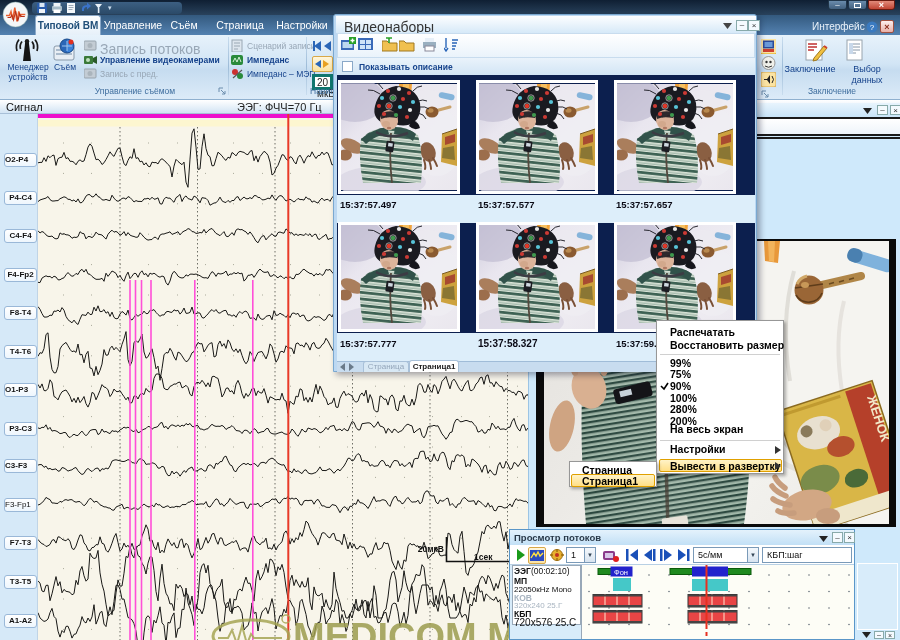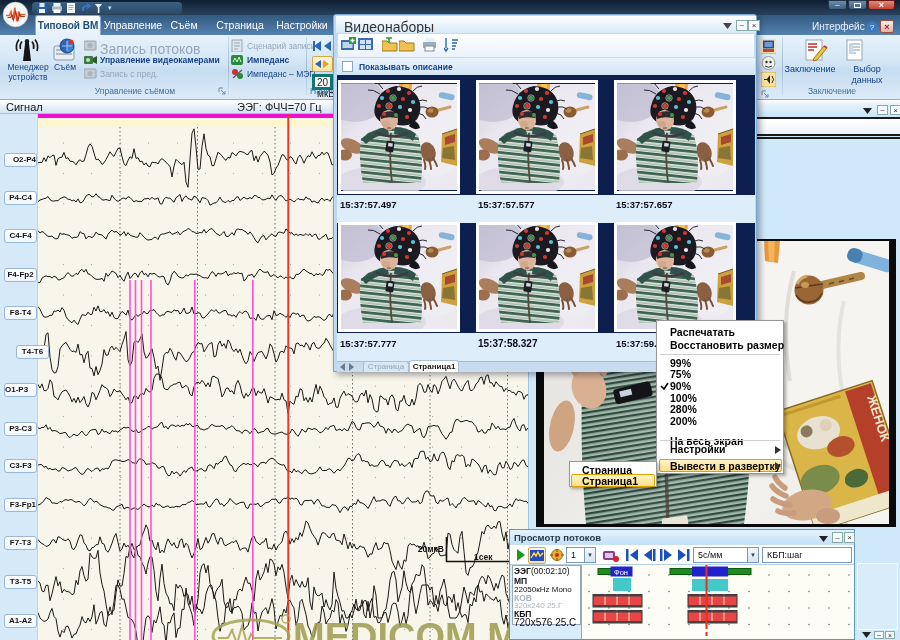--- a/index.html
+++ b/index.html
@@ -183,30 +183,30 @@
       <g opacity="0.85">
         <ellipse cx="213" cy="522" rx="38" ry="16" fill="none" stroke="#a6a655" stroke-width="3"></ellipse>
         <path d="M180 524 l10 0 4 -8 5 14 5 -18 5 18 4 -10 3 4 28 0" fill="none" stroke="#a6a655" stroke-width="2"></path>
         <circle cx="248" cy="505" r="4" fill="none" stroke="#a6a655" stroke-width="1.5"></circle>
         <text x="255" y="536" font-family="Liberation Sans, sans-serif" font-size="38" font-weight="bold" fill="#9c9c4e" letter-spacing="0">MEDICOM MT</text>
       </g>
       <path d="M408.5 423 V447.5 H492" fill="none" stroke="#111" stroke-width="1.6"></path>
       <text x="406" y="438" text-anchor="end" font-family="Liberation Sans, sans-serif" font-size="8.5" font-weight="bold" fill="#111">20мкВ</text>
       <text x="436" y="446" font-family="Liberation Sans, sans-serif" font-size="8.5" font-weight="bold" fill="#111">1сек</text>
     </svg>
-    <div class="abs" style="left:4px;top:153px;width:33px;height:14px;background:linear-gradient(#ffffff,#eef6fd);border:1px solid #9ab8d8;border-radius:3px;font-size:8px;font-weight:bold;color:#111;text-align:right;line-height:12px">O2-P4</div>
+    <div class="abs" style="left:4px;top:153px;width:33px;height:14px;background:linear-gradient(#ffffff,#eef6fd);border:1px solid #9ab8d8;border-radius:3px;font-size:8px;font-weight:bold;color:#111;text-align:left;line-height:12px">O2-P4</div>
     <div class="abs" style="left:4px;top:191px;width:33px;height:14px;background:linear-gradient(#ffffff,#eef6fd);border:1px solid #9ab8d8;border-radius:3px;font-size:8px;font-weight:bold;color:#111;text-align:center;line-height:12px">P4-C4</div>
     <div class="abs" style="left:4px;top:229px;width:33px;height:14px;background:linear-gradient(#ffffff,#eef6fd);border:1px solid #9ab8d8;border-radius:3px;font-size:8px;font-weight:bold;color:#111;text-align:center;line-height:12px">C4-F4</div>
     <div class="abs" style="left:4px;top:268px;width:33px;height:14px;background:linear-gradient(#ffffff,#eef6fd);border:1px solid #9ab8d8;border-radius:3px;font-size:8px;font-weight:bold;color:#111;text-align:center;line-height:12px">F4-Fp2</div>
     <div class="abs" style="left:4px;top:306px;width:33px;height:14px;background:linear-gradient(#ffffff,#eef6fd);border:1px solid #9ab8d8;border-radius:3px;font-size:8px;font-weight:bold;color:#111;text-align:center;line-height:12px">F8-T4</div>
-    <div class="abs" style="left:16px;top:345px;width:33px;height:14px;background:linear-gradient(#ffffff,#eef6fd);border:1px solid #9ab8d8;border-radius:3px;font-size:8px;font-weight:bold;color:#111;text-align:center;line-height:12px">T4-T6</div>
+    <div class="abs" style="left:4px;top:345px;width:33px;height:14px;background:linear-gradient(#ffffff,#eef6fd);border:1px solid #9ab8d8;border-radius:3px;font-size:8px;font-weight:bold;color:#111;text-align:center;line-height:12px">T4-T6</div>
     <div class="abs" style="left:4px;top:383px;width:33px;height:14px;background:linear-gradient(#ffffff,#eef6fd);border:1px solid #9ab8d8;border-radius:3px;font-size:8px;font-weight:bold;color:#111;text-align:left;line-height:12px">O1-P3</div>
     <div class="abs" style="left:4px;top:422px;width:33px;height:14px;background:linear-gradient(#ffffff,#eef6fd);border:1px solid #9ab8d8;border-radius:3px;font-size:8px;font-weight:bold;color:#111;text-align:center;line-height:12px">P3-C3</div>
-    <div class="abs" style="left:4px;top:459px;width:33px;height:14px;background:linear-gradient(#ffffff,#eef6fd);border:1px solid #9ab8d8;border-radius:3px;font-size:8px;font-weight:bold;color:#111;text-align:center;line-height:12px">C3-F3</div>
-    <div class="abs" style="left:4px;top:498px;width:33px;height:14px;background:linear-gradient(#ffffff,#eef6fd);border:1px solid #9ab8d8;border-radius:3px;font-size:8px;font-weight:bold;color:#111;text-align:right;line-height:12px">F3-Fp1</div>
+    <div class="abs" style="left:4px;top:459px;width:33px;height:14px;background:linear-gradient(#ffffff,#eef6fd);border:1px solid #9ab8d8;border-radius:3px;font-size:8px;font-weight:bold;color:#111;text-align:left;line-height:12px">C3-F3</div>
+    <div class="abs" style="left:4px;top:498px;width:33px;height:14px;background:linear-gradient(#ffffff,#eef6fd);border:1px solid #9ab8d8;border-radius:3px;font-size:8px;font-weight:normal;color:#111;text-align:left;line-height:12px">F3-Fp1</div>
     <div class="abs" style="left:4px;top:536px;width:33px;height:14px;background:linear-gradient(#ffffff,#eef6fd);border:1px solid #9ab8d8;border-radius:3px;font-size:8px;font-weight:bold;color:#111;text-align:center;line-height:12px">F7-T3</div>
     <div class="abs" style="left:4px;top:575px;width:33px;height:14px;background:linear-gradient(#ffffff,#eef6fd);border:1px solid #9ab8d8;border-radius:3px;font-size:8px;font-weight:bold;color:#111;text-align:center;line-height:12px">T3-T5</div>
     <div class="abs" style="left:4px;top:614px;width:33px;height:14px;background:linear-gradient(#ffffff,#eef6fd);border:1px solid #9ab8d8;border-radius:3px;font-size:8px;font-weight:bold;color:#111;text-align:center;line-height:12px">A1-A2</div>
     <div class="abs" style="left:528px;top:103px;width:372px;height:537px;background:#cfe9fb;border-left:1px solid #9cc4e4">
       <div class="abs" style="left:0;top:0;width:372px;height:14px;background:linear-gradient(#e8f4fd,#c8e4f8)"></div>
       <svg class="abs" style="left:334px;top:4px" width="10" height="8">
         <polygon points="0,1 9,1 4.5,7" fill="#222"></polygon>
       </svg>
       <div class="abs" style="left:348px;top:2px;width:11px;height:10px;background:#f4fafe;border:1px solid #8aa;font-size:8px;line-height:8px;text-align:center;color:#333">–</div>
       <div class="abs" style="left:361px;top:2px;width:11px;height:10px;background:#f4fafe;border:1px solid #8aa;font-size:8px;line-height:9px;text-align:center;color:#333">×</div>
@@ -605,21 +605,21 @@
     <div class="abs" style="left:656px;top:320px;width:128px;height:154px;background:#fff;border:1px solid #979797;box-shadow:2px 2px 3px rgba(0,0,0,0.3);font-size:10.5px;color:#000">
       <div class="abs" style="left:13px;top:4.5px;font-weight:600;white-space:nowrap">Распечатать</div>
       <div class="abs" style="left:13px;top:17.5px;font-weight:600;white-space:nowrap">Восстановить размер</div>
       <div class="abs" style="left:3px;top:33px;width:120px;height:1px;background:#d0d0d0"></div>
       <div class="abs" style="left:13px;top:35.5px;font-weight:600;white-space:nowrap">99%</div>
       <div class="abs" style="left:13px;top:47px;font-weight:600;white-space:nowrap">75%</div>
       <div class="abs" style="left:13px;top:58.5px;font-weight:600;white-space:nowrap">90%</div>
       <div class="abs" style="left:13px;top:70.5px;font-weight:600;white-space:nowrap">100%</div>
       <div class="abs" style="left:13px;top:82px;font-weight:600;white-space:nowrap">280%</div>
       <div class="abs" style="left:13px;top:93.5px;font-weight:600;white-space:nowrap">200%</div>
-      <div class="abs" style="left:13px;top:114px;font-weight:600;white-space:nowrap">На весь экран</div>
+      <div class="abs" style="left:13px;top:102px;font-weight:600;white-space:nowrap">На весь экран</div>
       <svg class="abs" style="left:3px;top:61px" width="9" height="9">
         <path d="M1 4 l3 3 4 -6" stroke="#000" stroke-width="1.6" fill="none"></path>
       </svg>
       <div class="abs" style="left:3px;top:119px;width:120px;height:1px;background:#d0d0d0"></div>
       <div class="abs" style="left:13px;top:122px;font-weight:600">Настройки</div>
       <svg class="abs" style="left:118px;top:125px" width="6" height="8">
         <polygon points="0,0 6,4 0,8" fill="#333"></polygon>
       </svg>
       <div class="abs" style="left:2px;top:138px;width:123px;height:13px;background:linear-gradient(#fff3c8,#ffdf86);border:1px solid #e0a000;border-radius:2px"></div>
       <div class="abs" style="left:13px;top:139px;font-weight:600;white-space:nowrap">Вывести в развертку</div>

